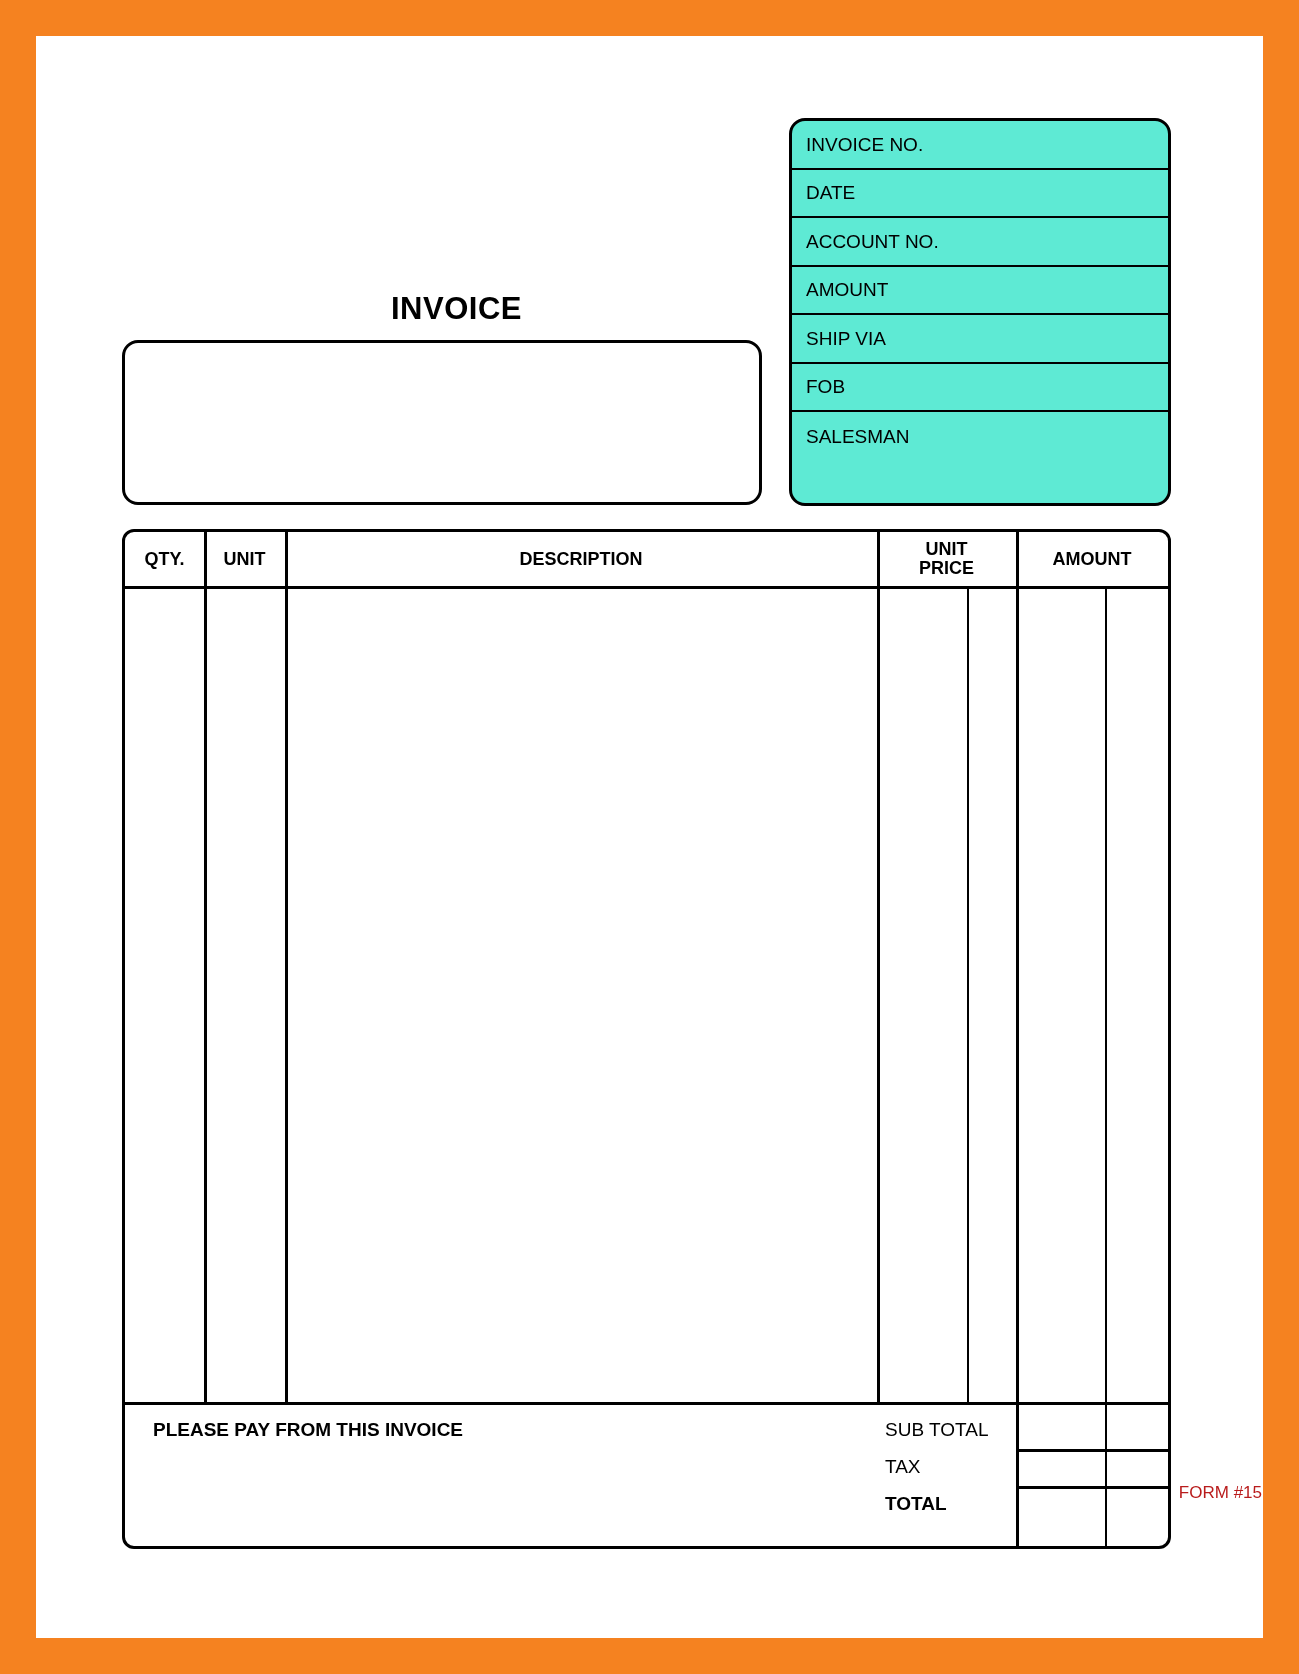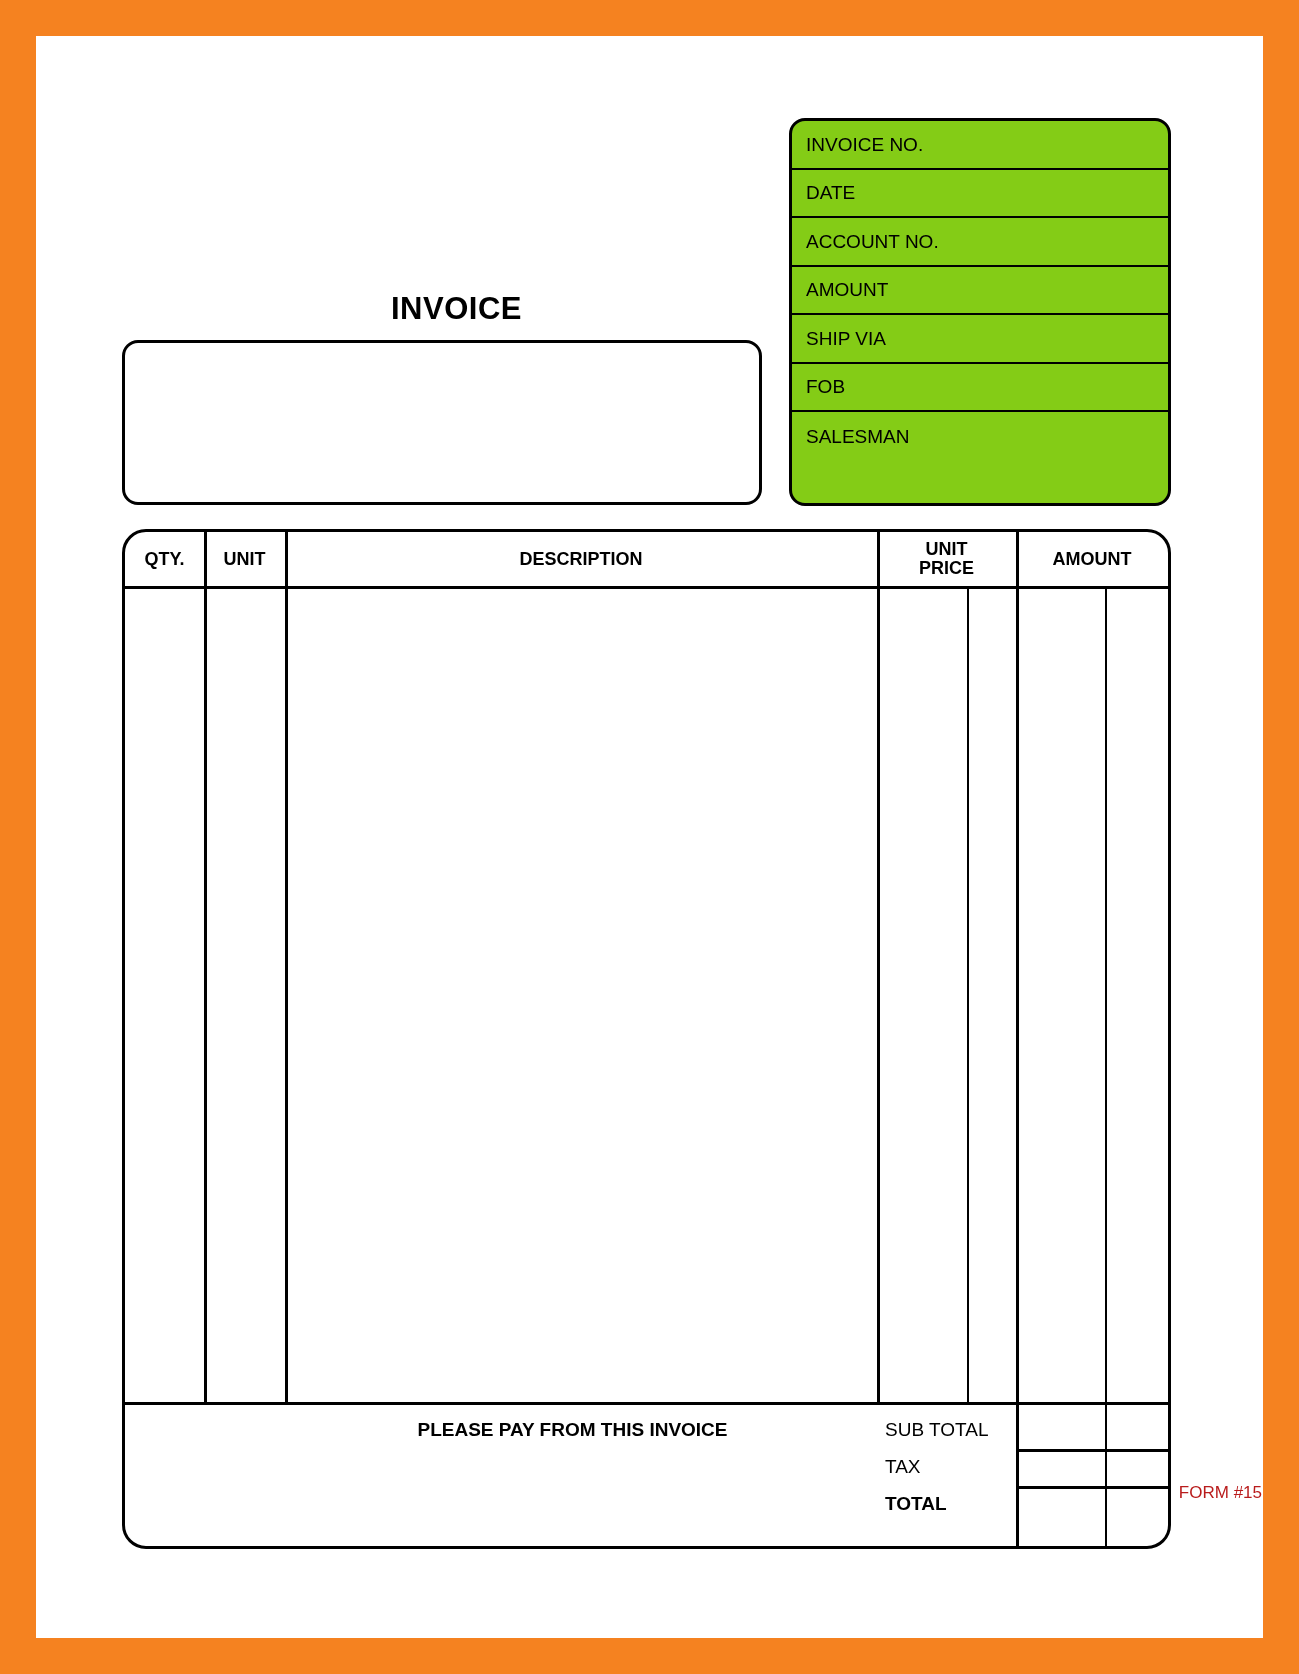--- a/index.html
+++ b/index.html
@@ -64,21 +64,21 @@
 
   .meta-box {
     position: absolute;
     left: 753px;
     top: 82px;
     width: 382px;
     height: 388px;
     border: 3px solid #000;
     border-radius: 16px;
     box-sizing: border-box;
-    background: #84cc16;
+    background: #5eead4;
     overflow: hidden;
   }
   .meta-row {
     position: relative;
     height: 48.5px;
     box-sizing: border-box;
     border-bottom: 2px solid #000;
     display: flex;
     align-items: center;
     padding-left: 14px;
@@ -98,21 +98,21 @@
   }
 
   
   .items {
     position: absolute;
     left: 86px;
     top: 493px;
     width: 1049px;
     height: 1020px;
     border: 3px solid #000;
-    border-radius: 24px;
+    border-radius: 12px;
     box-sizing: border-box;
     background: #fff;
     overflow: hidden;
   }
   .items-head {
     position: absolute;
     left: 0; top: 0;
     width: 100%;
     height: 57px;
     border-bottom: 3px solid #000;
@@ -156,24 +156,25 @@
     right: 0;
     bottom: 0;
     border-top: 3px solid #000;
     box-sizing: border-box;
   }
   .pay-note {
     position: absolute;
     left: 0;
     top: 14px;
     width: 895px;
-    text-align: center;
+    text-align: left;
     font-size: 19px;
     font-weight: bold;
     color: #000;
+    padding-left: 28px;
   }
   .totals-label {
     position: absolute;
     font-size: 19px;
     color: #000;
   }
   .totals-label.bold { font-weight: bold; }
 
   .hline {
     position: absolute;

